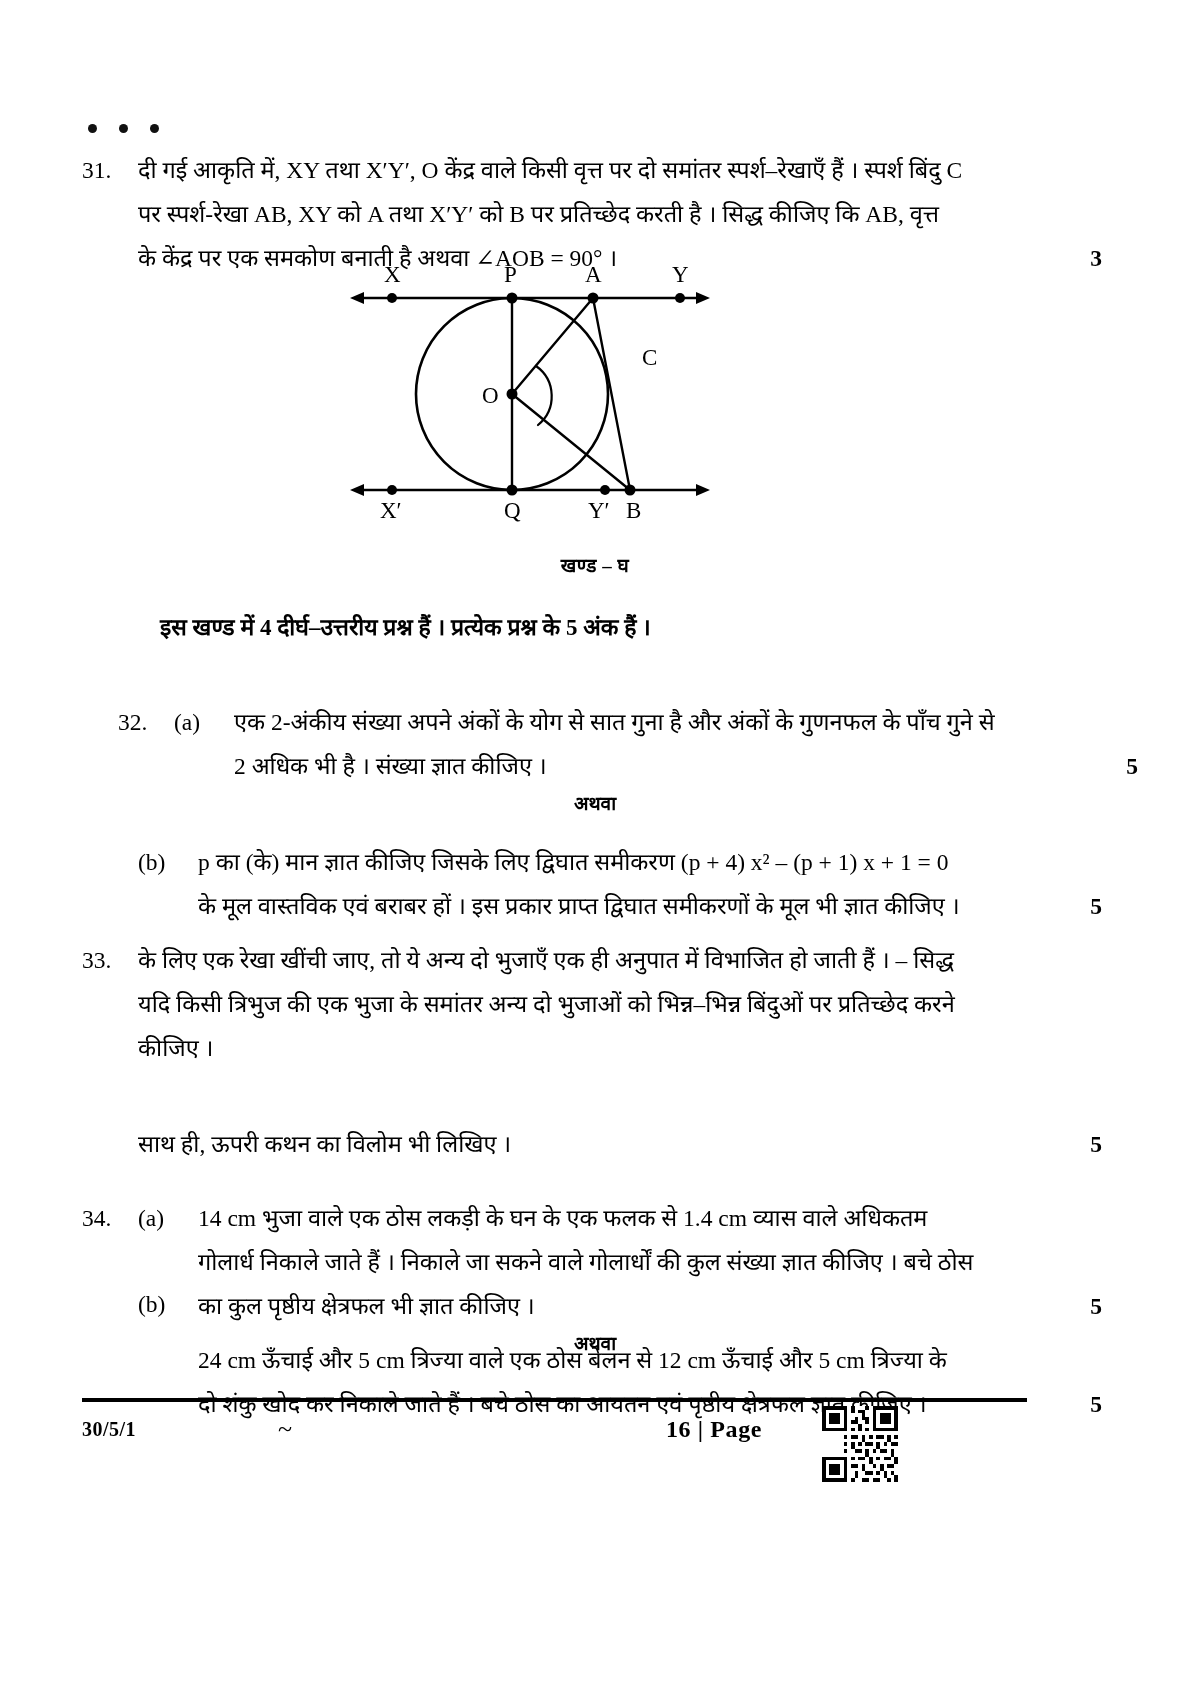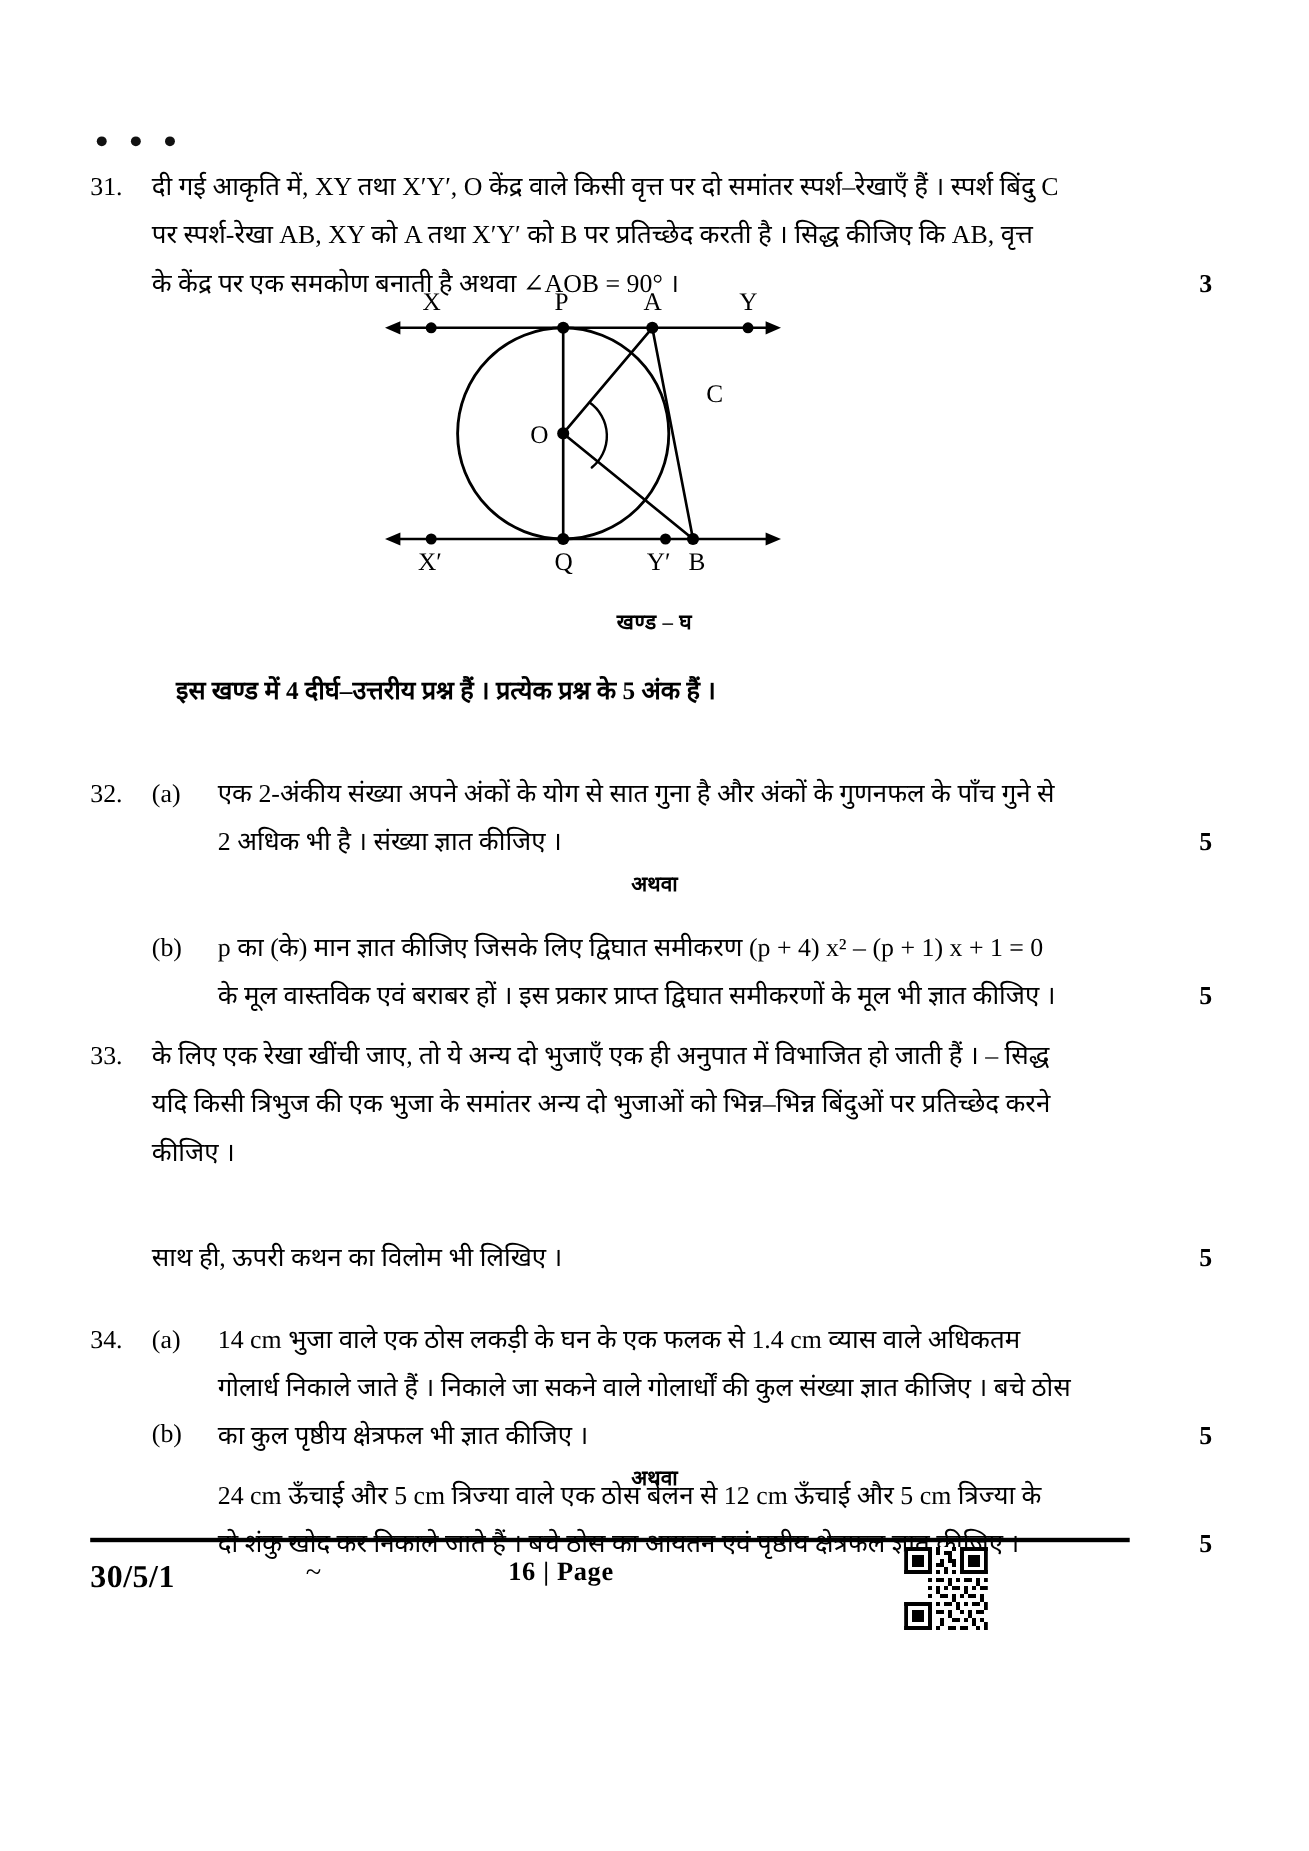--- a/index.html
+++ b/index.html
@@ -115,30 +115,30 @@
   }
   .footer {
     position: absolute;
     left: 82px;
     top: 1406px;
     width: 1030px;
     height: 80px;
   }
   .f-code {
     position: absolute; left: 0; top: 12px;
-    font-size: 29px; font-weight: bold;
+    font-size: 20px; font-weight: bold;
     letter-spacing: 0.5px;
   }
   .f-tilde {
     position: absolute; left: 196px; top: 8px;
     font-size: 26px;
   }
   .f-page {
     position: absolute; left: 380px; top: 10px;
-    width: 300px; text-align: left;
+    width: 300px; text-align: right;
     font-size: 24px; font-weight: bold;
     letter-spacing: 0.6px;
   }
   .qr {
     position: absolute;
     left: 740px; top: 0px;
     width: 76px; height: 76px;
   }
 </style>
 </head>
@@ -211,21 +211,21 @@
         <text x="258" y="256">Y′</text>
         <text x="296" y="256">B</text>
       </g>
     </svg>
   </div>
 
   <div class="centered section-head" style="top:552px;">खण्ड – घ</div>
 
   <div class="instr" style="top:610px;">इस खण्ड में 4 दीर्घ–उत्तरीय प्रश्न हैं । प्रत्येक प्रश्न के 5 अंक हैं ।</div>
 
-  <div class="qblock" style="top:700px;">
+  <div class="qblock" style="top:700px;margin-left:36px;">
     <div class="qnum">32.</div>
     <div class="qsub">(a)</div>
     <div class="qbody">
       <span class="ln">एक 2-अंकीय संख्या अपने अंकों के योग से सात गुना है और अंकों के गुणनफल के पाँच गुने से</span>
       <span class="ln">2 अधिक भी है । संख्या ज्ञात कीजिए ।</span>
     </div>
     <div class="marks" style="top:44px;">5</div>
   </div>
 
   <div class="centered athwa" style="top:790px;">अथवा</div>

